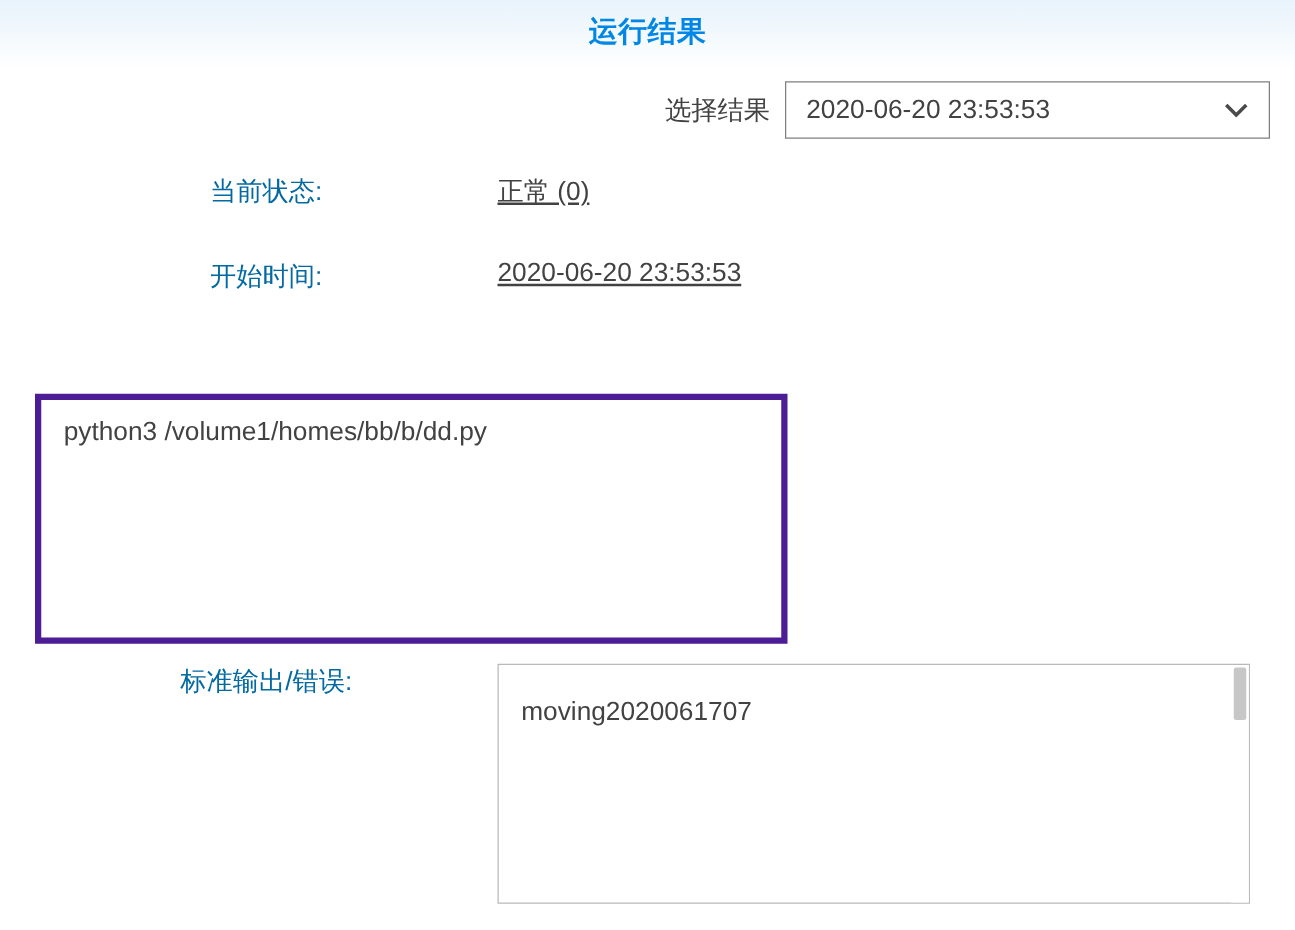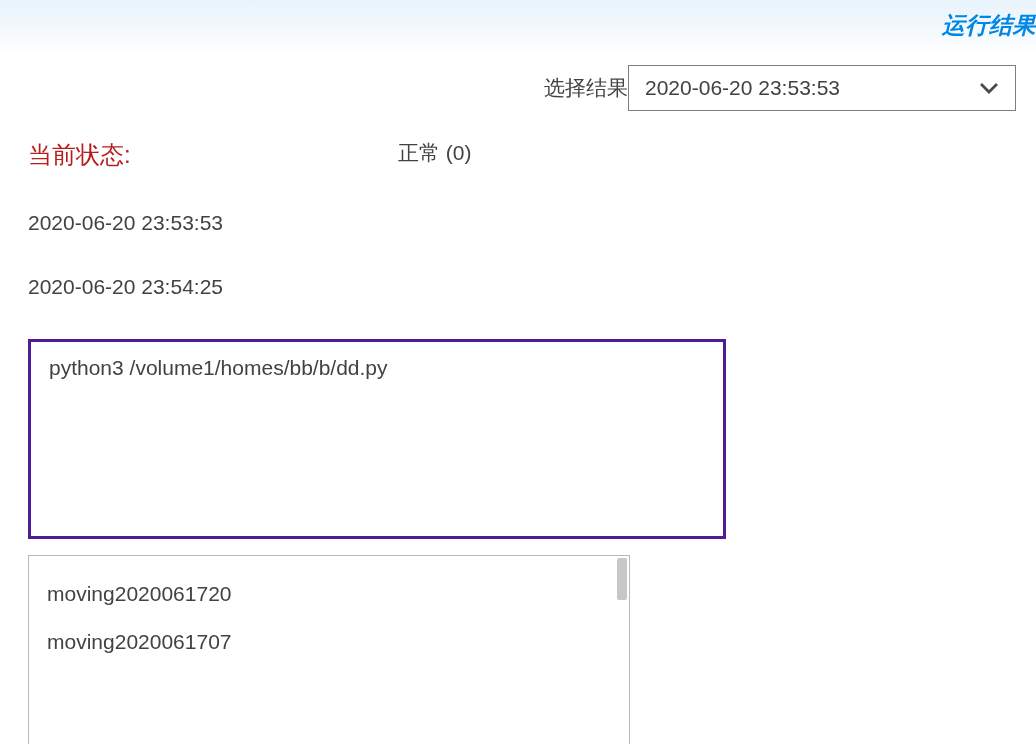--- a/index.html
+++ b/index.html
@@ -10,34 +10,34 @@
     body {
       font-family: -apple-system, BlinkMacSystemFont, "Helvetica Neue", Arial, sans-serif;
       background: #fff;
       width: 1036px;
       height: 744px;
       overflow: hidden;
     }
     .header {
       background: linear-gradient(to bottom, #e8f3fc 0%, #f5fafd 60%, #ffffff 100%);
       padding: 10px 0 14px 0;
-      text-align: right;
-      font-style: italic;
+      text-align: center;
     }
     .header-title {
       color: #0086e5;
       font-size: 23px;
       font-weight: 600;
       letter-spacing: 0.5px;
     }
     .result-selector-row {
       display: flex;
       justify-content: flex-end;
       align-items: center;
       padding: 10px 20px 28px 20px;
+      gap: 12px;
     }
     .selector-label {
       font-size: 21px;
       color: #424242;
     }
     .selector-dropdown {
       display: flex;
       align-items: center;
       justify-content: space-between;
       border: 1px solid #7f7f7f;
@@ -58,32 +58,34 @@
       display: flex;
       padding: 0 28px;
       margin-bottom: 40px;
       align-items: flex-start;
     }
     .info-row.tight {
       margin-bottom: 40px;
     }
     .info-label {
       width: 370px;
-      font-size: 24px;
-      color: #b91c1c;
+      font-size: 21px;
+      color: #0369a1;
       flex-shrink: 0;
+      text-align: center;
     }
     .info-value {
       font-size: 21px;
       color: #424242;
+      text-decoration: underline;
     }
     .script-box {
-      border: 3px solid #4c1d95;
+      border: 5px solid #4c1d95;
       padding: 14px 18px;
-      width: 698px;
+      width: 602px;
       height: 200px;
       font-size: 21px;
       color: #424242;
       overflow: auto;
     }
     .output-box-wrapper {
       display: flex;
       border: 1px solid #b9b9b9;
       width: 602px;
       height: 192px;
@@ -136,34 +138,34 @@
     </span>
   </div>
 </div>
 
 <div class="info-row tight">
   <div class="info-label">当前状态:</div>
   <div class="info-value">正常 (0)</div>
 </div>
 
 <div class="info-row tight">
+  <div class="info-label">开始时间:</div>
   <div class="info-value">2020-06-20 23:53:53</div>
 </div>
 
 <div class="info-row tight">
-  <div class="info-value">2020-06-20 23:54:25</div>
 </div>
 
 <div class="info-row script-row">
   <div class="script-box">python3 /volume1/homes/bb/b/dd.py</div>
 </div>
 
 <div class="info-row output-row">
+  <div class="info-label">标准输出/错误:</div>
   <div class="output-box-wrapper">
     <div class="output-box" id="output-content">
-        <div>moving2020061720</div>
         <div>moving2020061707</div>
       </div>
     <div class="output-scrollbar">
       <div class="scrollbar-thumb"></div>
     </div>
   </div>
 </div>
 
 </body></html>

